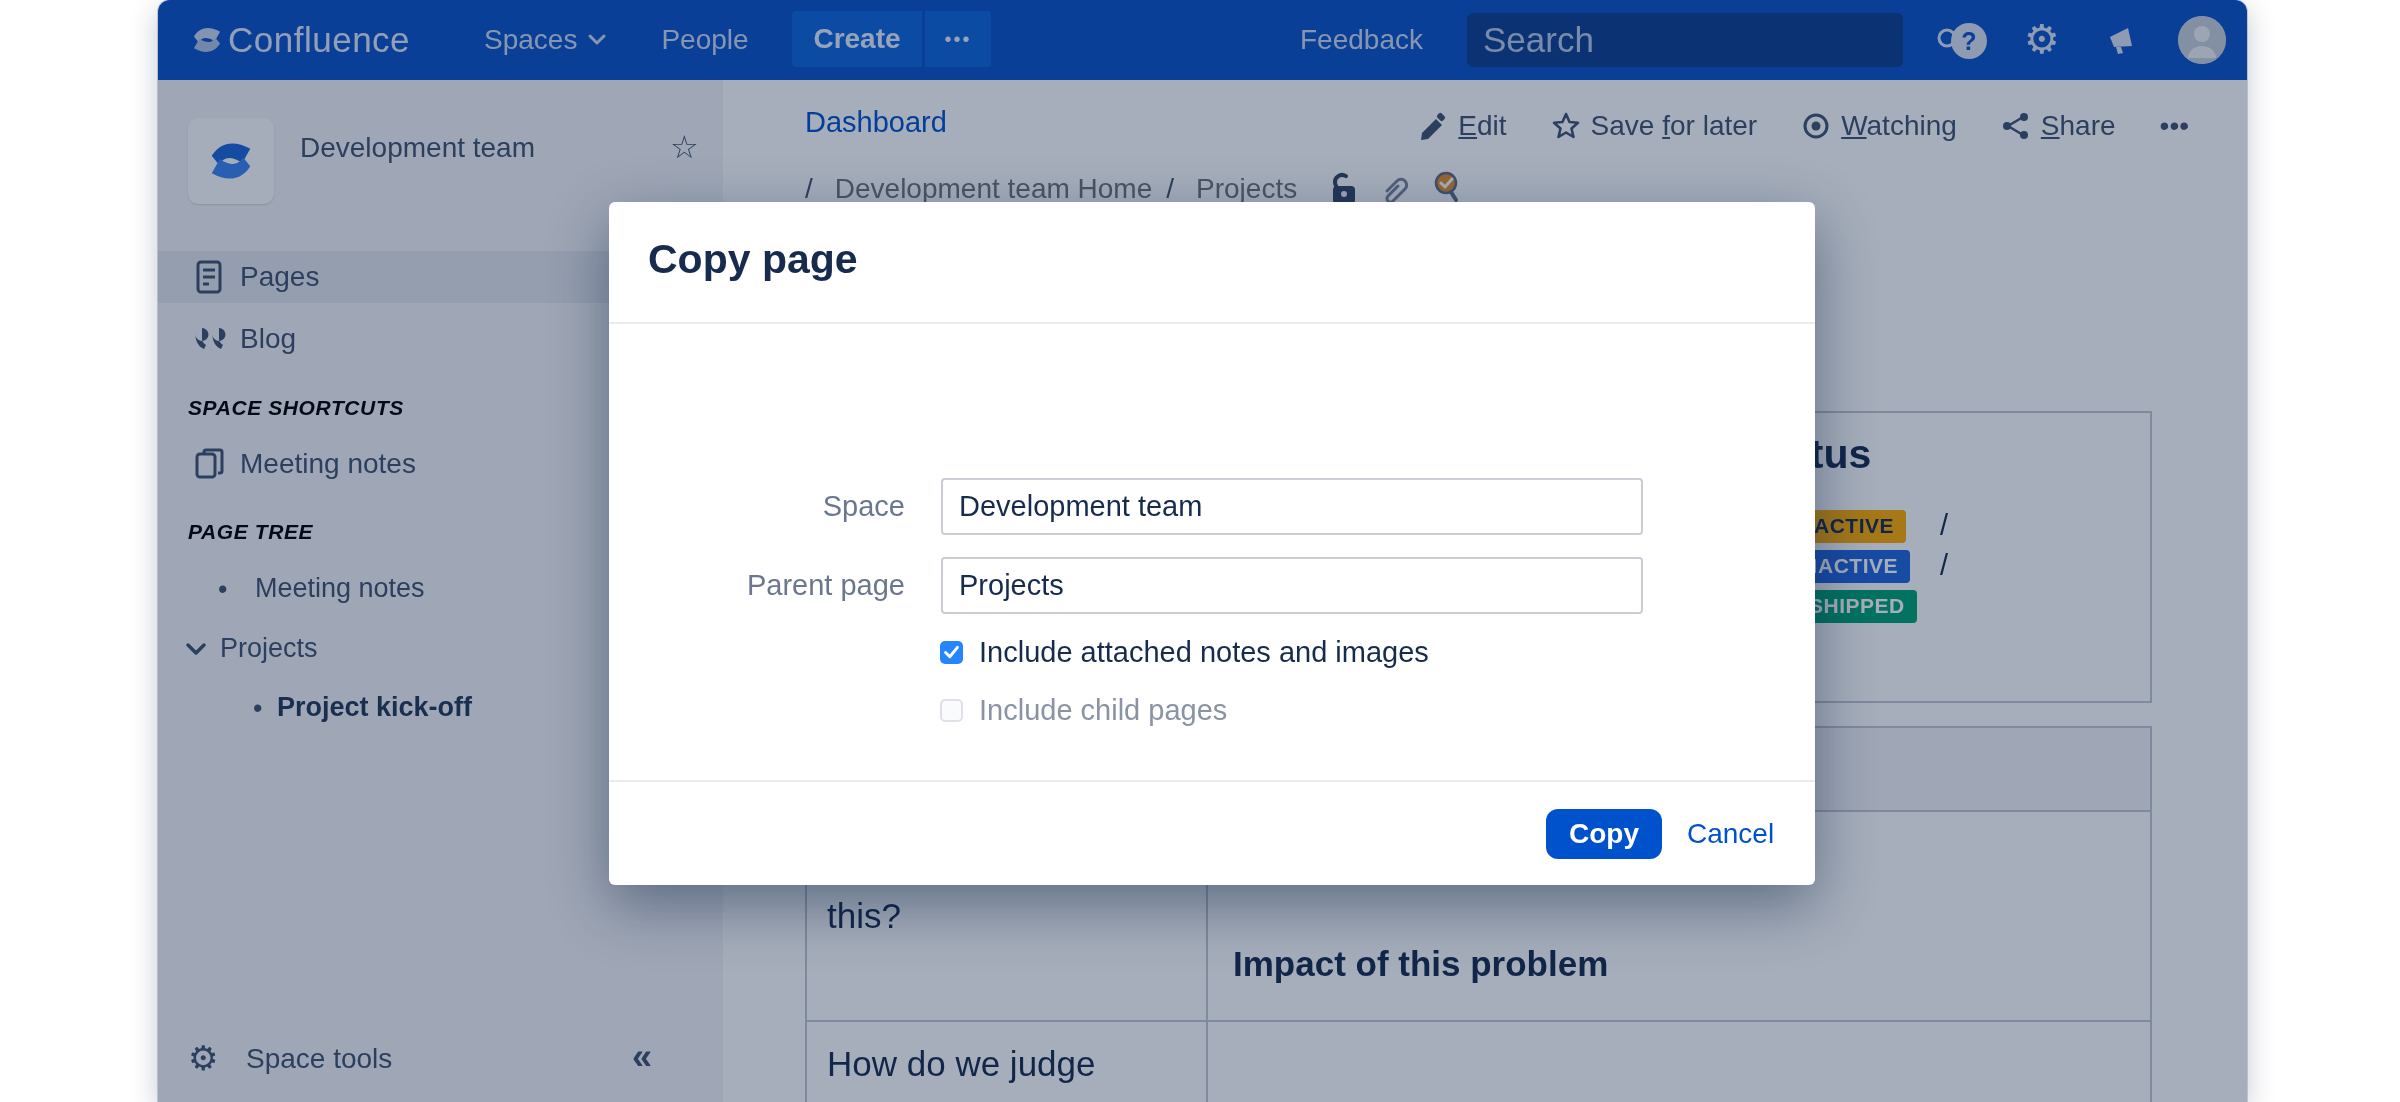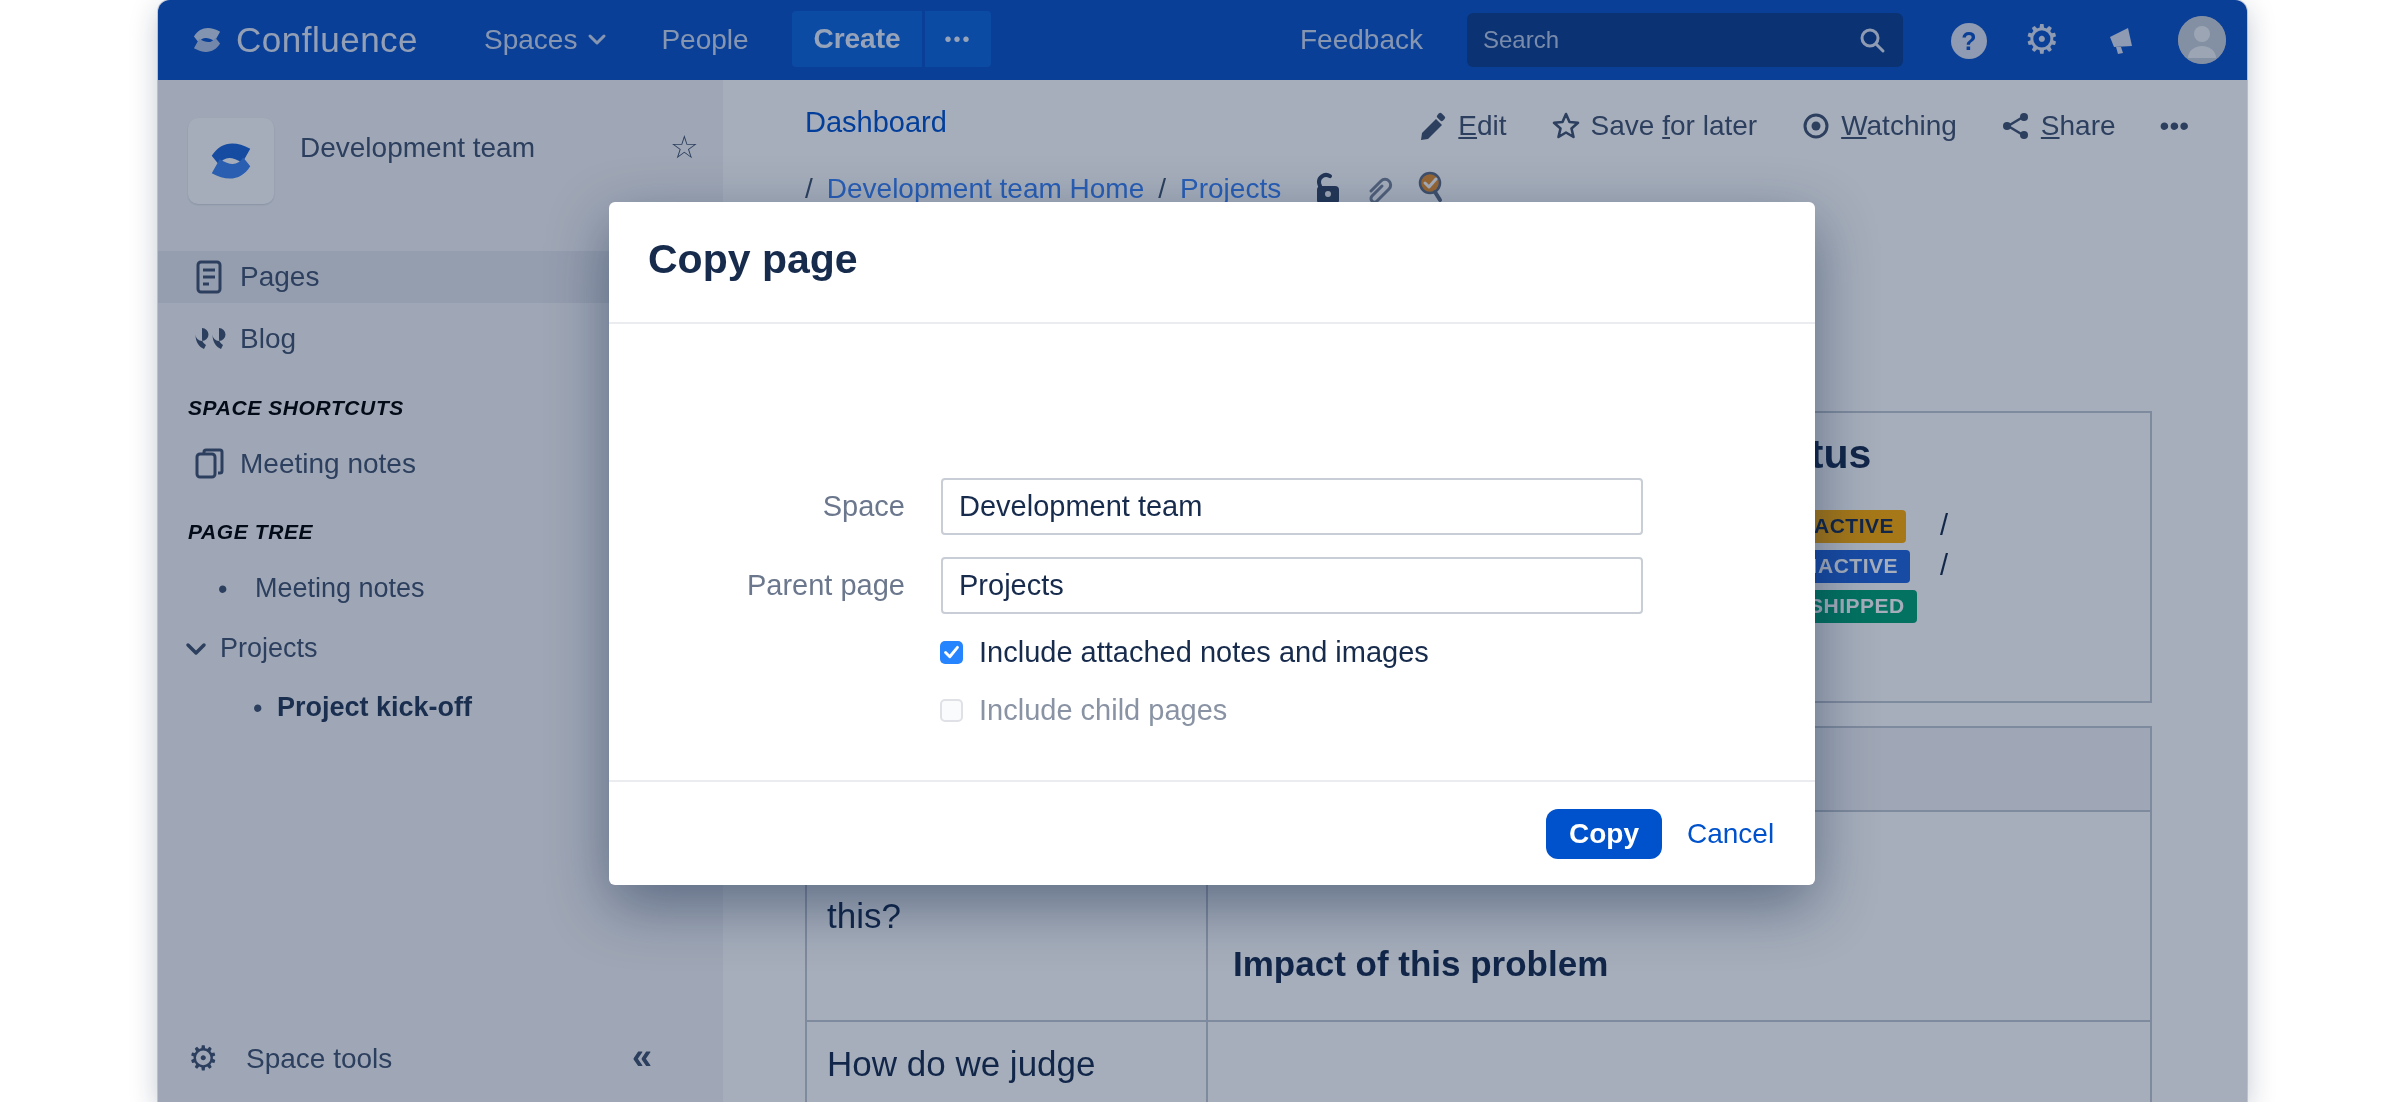--- a/index.html
+++ b/index.html
@@ -5,35 +5,35 @@
   * { margin:0; padding:0; box-sizing:border-box; }
   html,body { width:2400px; height:1102px; background:#fff; overflow:hidden;
     font-family:"Liberation Sans","DejaVu Sans",sans-serif; }
 
   .window { position:absolute; left:158px; top:0; width:2089px; height:1102px;
     background:#fff; border-radius:12px 12px 0 0; overflow:hidden;
     box-shadow:0 0 0 1px rgba(9,30,66,.18), 0 8px 28px rgba(9,30,66,.25); }
 
   
   .navbar { position:absolute; left:0; top:0; width:100%; height:80px; background:#0C52C8; }
-  .logo { position:absolute; left:30px; top:20px; display:flex; align-items:flex-start; gap:10px; }
+  .logo { position:absolute; left:30px; top:20px; display:flex; align-items:flex-start; gap:2px; }
   .wordmark { color:#E2E8F5; font-size:35px; font-weight:500; letter-spacing:.5px; }
   .nav-links { position:absolute; left:326px; top:0; height:80px; display:flex; align-items:center; gap:54px; }
   .nav-link { color:#CEDAF0; font-size:28px; display:flex; align-items:center; gap:10px; cursor:pointer; }
   .create-group { position:absolute; left:634px; top:11px; display:flex; gap:3px; }
   .btn-create { width:130px; height:56px; background:#0E64DC; border-radius:4px 0 0 4px;
      color:#E8EEFB; font-size:28px; font-weight:700; display:flex; align-items:center; justify-content:center; }
   .btn-create-more { width:66px; height:56px; background:#0E64DC; border-radius:0 4px 4px 0;
      color:#E8EEFB; font-size:20px; letter-spacing:2px; display:flex; align-items:center; justify-content:center; }
   .nav-feedback { position:absolute; left:1142px; top:0; height:80px; display:flex; align-items:center;
      color:#CEDAF0; font-size:28px; }
   .search-box { position:absolute; left:1309px; top:13px; width:436px; height:54px;
      background:#0D3E8F; border-radius:6px; display:flex; align-items:center; padding:0 16px; }
   .search-box input { flex:1; background:transparent; border:none; outline:none;
-     color:#EAF0FB; font-size:24px; font-family:inherit; }
+     color:#EAF0FB; font-size:35px; font-family:inherit; }
   .search-box input::placeholder { color:#B9C8E6; opacity:1; }
   .icon-help { position:absolute; left:1793px; top:23px; width:36px; height:36px; border-radius:50%;
      background:#D9E1F2; color:#0C52C8; font-size:25px; font-weight:700;
      display:flex; align-items:center; justify-content:center; }
   .icon-gear-nav { position:absolute; left:1866px; top:15px; color:#D9E1F2; font-size:40px;
      font-family:"DejaVu Sans",sans-serif; line-height:48px; }
   .icon-megaphone { position:absolute; left:1946px; top:23px; }
   .avatar { position:absolute; left:2020px; top:16px; width:48px; height:48px; border-radius:50%;
      background:#C9CFDA; overflow:hidden; }
 
@@ -64,21 +64,21 @@
   .collapse { position:absolute; left:474px; top:2px; font-size:36px; font-weight:700; color:#42526E; }
 
   
   .main { position:absolute; left:565px; top:80px; right:0; bottom:0; background:#fff; }
   .crumb-top { position:absolute; left:82px; top:26px; font-size:29px; color:#0052CC; }
   .actions { position:absolute; top:30px; right:58px; display:flex; align-items:center; gap:44px; }
   .action { display:flex; align-items:center; gap:10px; font-size:28px; color:#42526E; }
   .action .key { text-decoration:underline; }
   .crumb-row { position:absolute; left:82px; top:90px; display:flex; align-items:center; gap:14px;
      font-size:28px; color:#42526E; }
-  .crumb-row a { color:#3b82f6; text-decoration:none; }
+  .crumb-row a { color:#737373; text-decoration:none;margin-left:8px; }
   .crumb-icons { display:flex; align-items:center; gap:14px; margin-left:14px; }
 
   .status-panel { position:absolute; left:446px; top:331px; width:983px; height:292px;
      background:#fff; border:2px solid #C1C7D0; }
   .status-title { position:absolute; left:575px; top:18px; font-size:41px; font-weight:700; color:#172B4D; }
   .badge-row { position:absolute; height:34px; display:flex; align-items:center; }
   .badge { display:inline-block; font-size:21px; font-weight:700; letter-spacing:.5px;
      padding:4px 12px 5px; border-radius:4px; }
   .badge-slash { position:absolute; left:769px; font-size:29px; color:#172B4D; }
 

